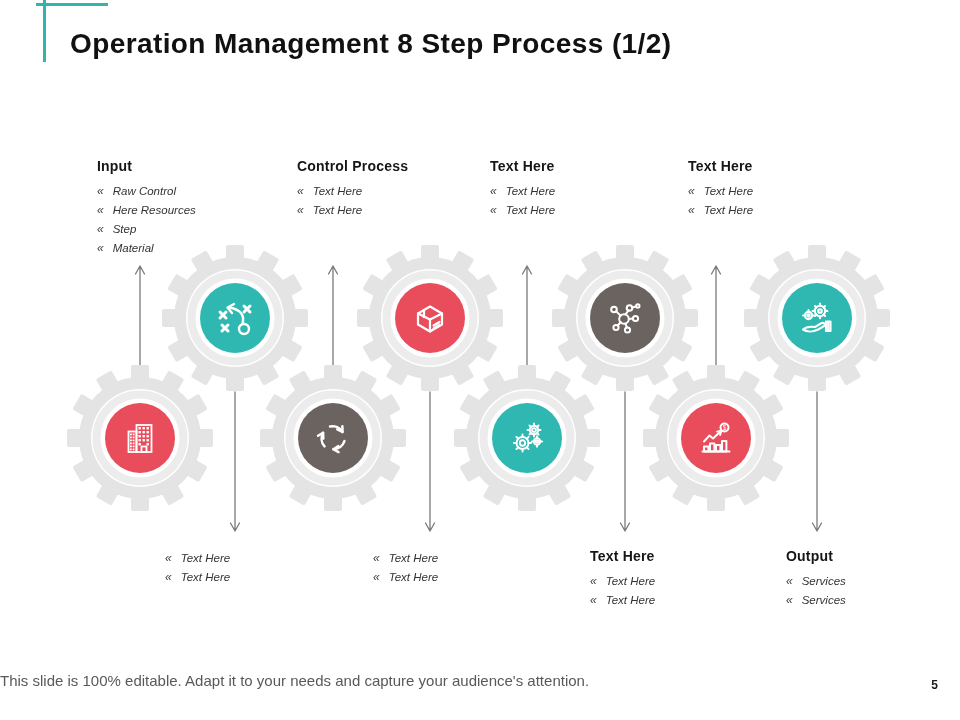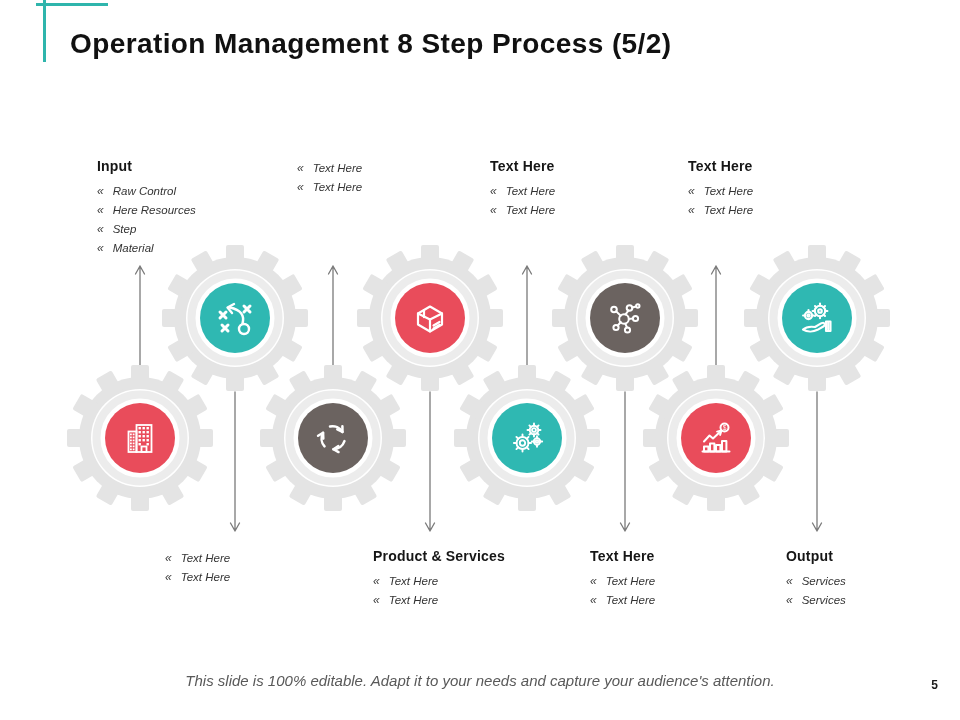--- a/index.html
+++ b/index.html
@@ -13,22 +13,22 @@
     position:absolute;left:70px;top:28px;font-size:28px;font-weight:bold;
     color:#111;letter-spacing:.4px;white-space:nowrap;
   }
   .tcol{position:absolute;width:195px}
   .col-title{font-weight:bold;font-size:14px;color:#161616;margin-bottom:7px;letter-spacing:.2px}
   .li{display:flex;align-items:center;gap:9px;height:19px;font-size:11.5px;font-style:italic;color:#333}
   .bul{font-size:12px;color:#3a3a3a}
   .gear{position:absolute;width:150px;height:150px}
   .arrows{position:absolute;left:0;top:0;pointer-events:none}
   .footer{
-    position:absolute;left:0;top:672px;width:100%;text-align:center;
-    font-style:italic;font-size:15px;color:#595959;
+    position:absolute;left:0;top:672px;width:100%;text-align:left;
+    font-size:15px;color:#595959;
   }
   .pagenum{position:absolute;right:22px;top:678px;font-size:12px;font-weight:bold;color:#1c1c1c}
   svg text{font-family:"Liberation Sans",sans-serif}
 </style>
 </head>
 <body>
 
 <svg width="0" height="0" style="position:absolute" aria-hidden="true">
   <defs>
     <g id="gear-base">
@@ -42,21 +42,21 @@
         <rect x="-9" y="-73" width="18" height="146" rx="2" transform="rotate(150)"></rect>
       </g>
       <circle r="49" fill="#ffffff"></circle>
       <circle r="43.5" fill="none" stroke="#ececec" stroke-width="8"></circle>
     </g>
   </defs>
 </svg>
 
 <div class="deco-v"></div>
 <div class="deco-h"></div>
-<div class="title">Operation Management 8 Step Process (5/2)</div>
+<div class="title">Operation Management 8 Step Process (1/2)</div>
 
 <div class="tcol" style="left:97px;top:158px">
   <div class="col-title">Input</div>
   <div class="li">
       <span class="bul">«</span>
       <span>Raw Control</span>
     </div>
   <div class="li">
       <span class="bul">«</span>
       <span>Here Resources</span>
@@ -64,20 +64,21 @@
   <div class="li">
       <span class="bul">«</span>
       <span>Step</span>
     </div>
   <div class="li">
       <span class="bul">«</span>
       <span>Material</span>
     </div>
 </div>
 <div class="tcol" style="left:297px;top:158px">
+  <div class="col-title">Control Process</div>
   <div class="li">
       <span class="bul">«</span>
       <span>Text Here</span>
     </div>
   <div class="li">
       <span class="bul">«</span>
       <span>Text Here</span>
     </div>
 </div>
 <div class="tcol" style="left:490px;top:158px">
@@ -269,21 +270,20 @@
   <div class="li">
       <span class="bul">«</span>
       <span>Text Here</span>
     </div>
   <div class="li">
       <span class="bul">«</span>
       <span>Text Here</span>
     </div>
 </div>
 <div class="tcol" style="left:373px;top:548px">
-  <div class="col-title">Product &amp; Services</div>
   <div class="li">
       <span class="bul">«</span>
       <span>Text Here</span>
     </div>
   <div class="li">
       <span class="bul">«</span>
       <span>Text Here</span>
     </div>
 </div>
 <div class="tcol" style="left:590px;top:548px">

